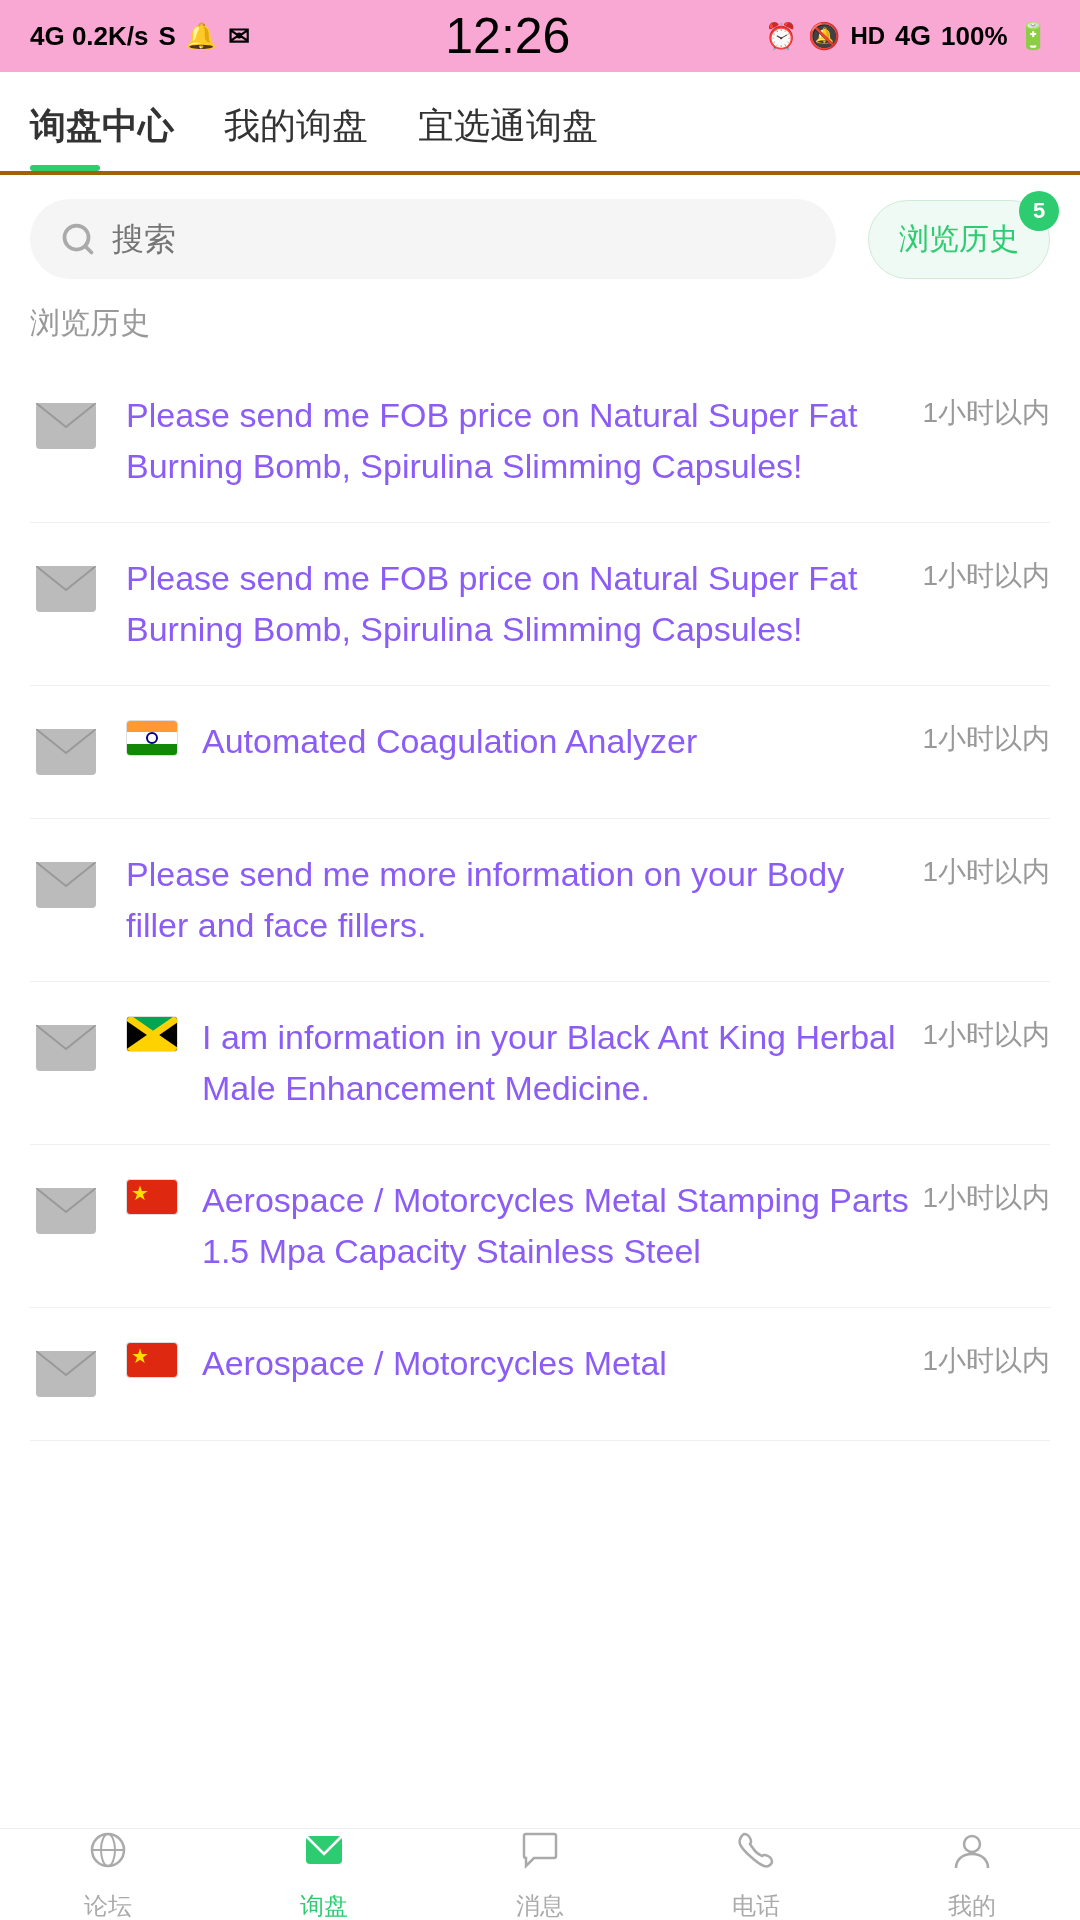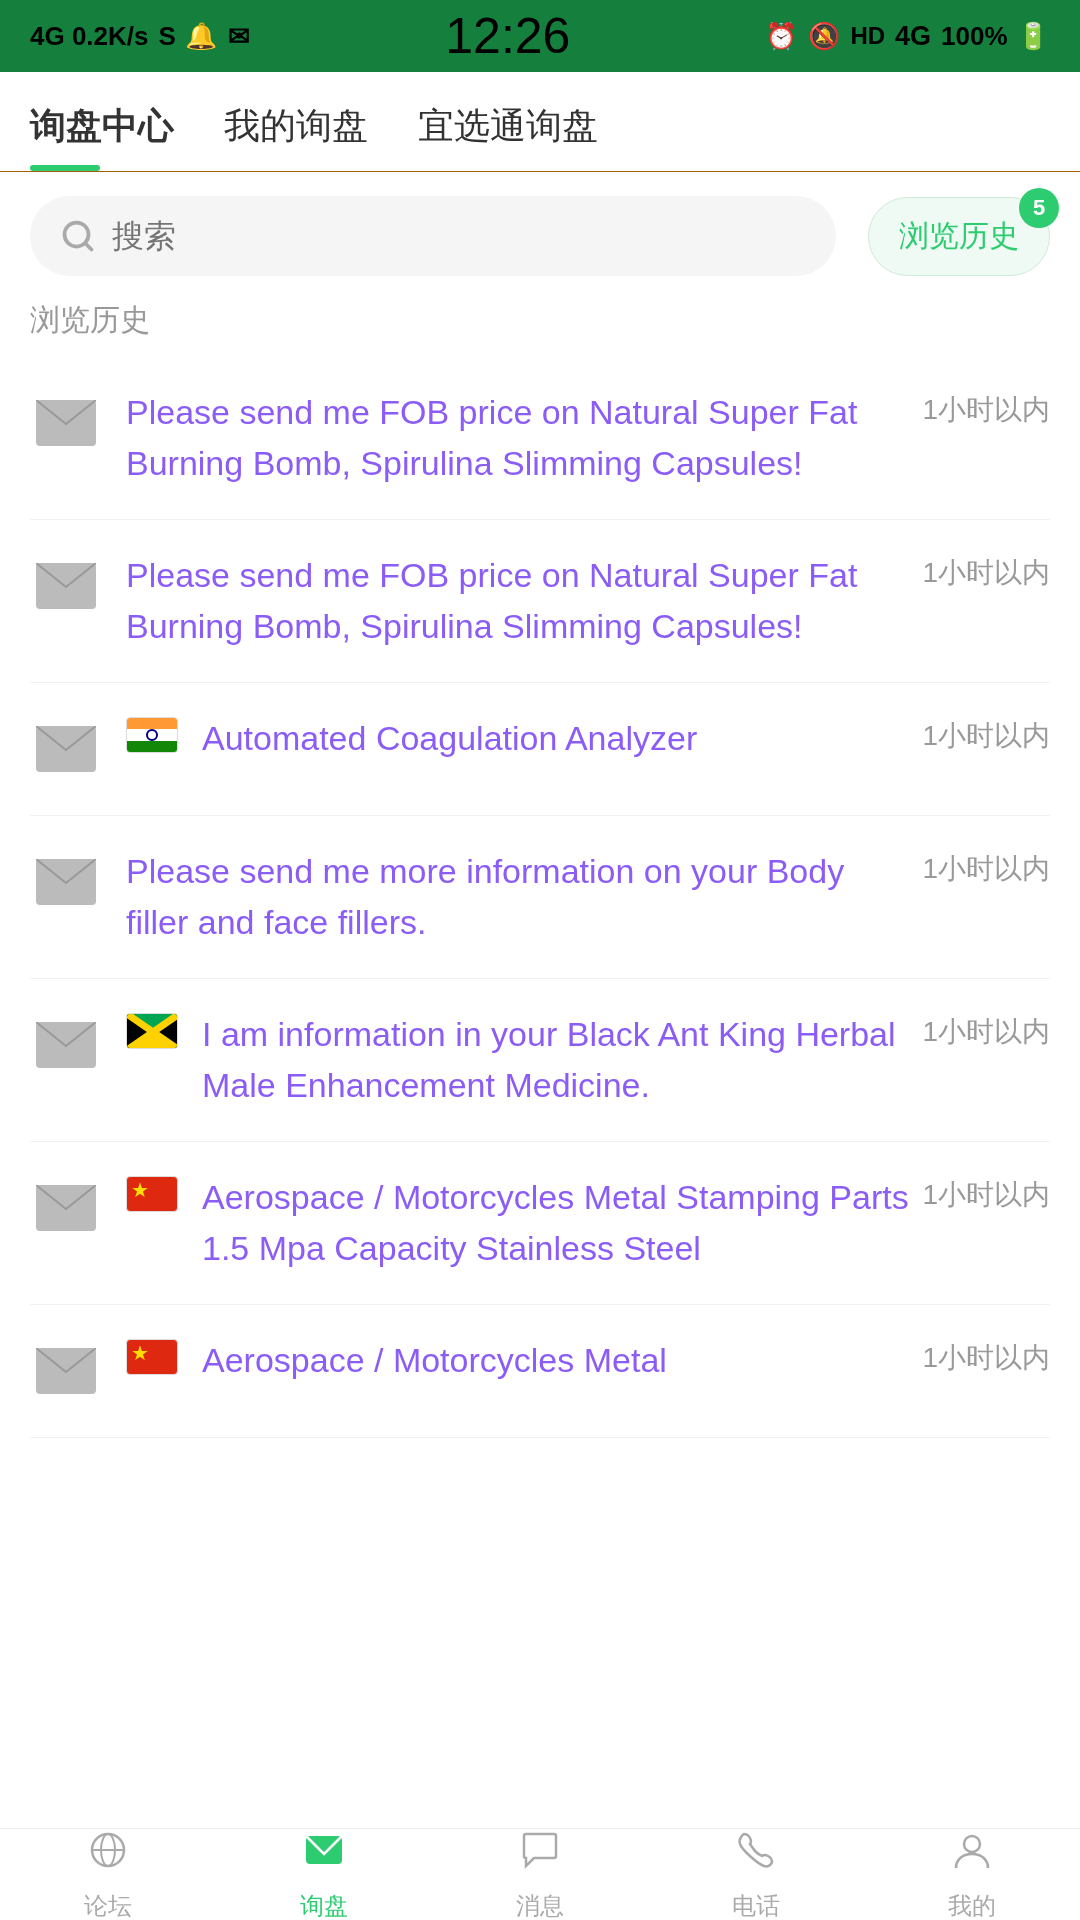--- a/index.html
+++ b/index.html
@@ -9,37 +9,37 @@
       background: #fff;
       width: 1080px;
       min-height: 1920px;
       overflow-x: hidden;
       font-size: 32px;
     }
 
     
     .status-bar {
       height: 72px;
-      background: #15803d;
+      background: #f9a8d4;
       display: flex;
       align-items: center;
       justify-content: space-between;
       padding: 0 30px;
       font-size: 26px;
       font-weight: 600;
     }
     .status-left { display: flex; align-items: center; gap: 10px; }
     .status-center { font-size: 50px; font-weight: 400; }
     .status-right { display: flex; align-items: center; gap: 10px; }
 
     
     .tabs {
       display: flex;
       padding: 0 30px;
-      border-bottom: 1px solid #a16207;
+      border-bottom: 4px solid #a16207;
       margin-top: 10px;
     }
     .tab-item {
       padding: 20px 30px 20px 0;
       font-size: 36px;
       color: #333;
       position: relative;
       margin-right: 20px;
     }
     .tab-item.active {

